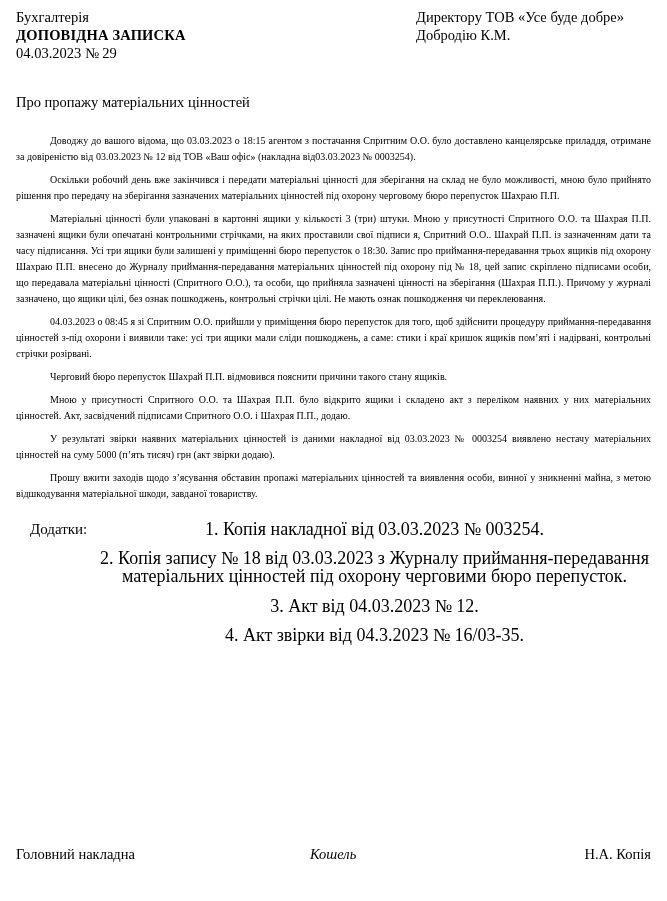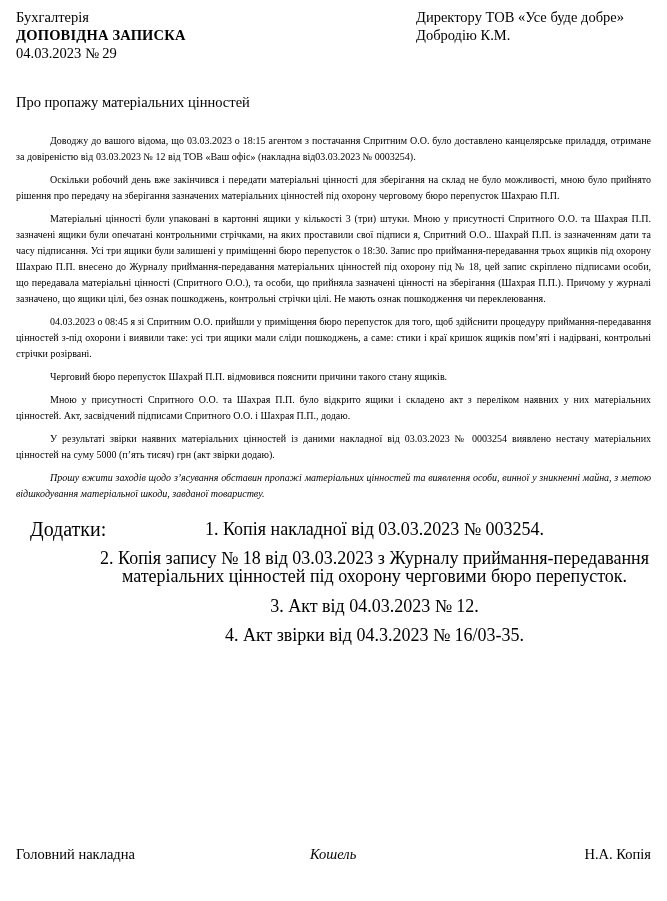--- a/index.html
+++ b/index.html
@@ -87,34 +87,33 @@
     font-size: 10px;
     line-height: 16px;
     text-align: justify;
     text-indent: 34px;
     text-justify: inter-word;
     hyphens: none;
   }
 
   .body-text p:last-child {
     margin-bottom: 8px;
-    font-style: italic;
   }
 
   
   .attachments {
     margin-top: 18px;
     position: relative;
   }
 
   .attachments-label {
     position: absolute;
     left: 14px;
     top: 0;
-    font-size: 20px;
+    font-size: 15px;
     line-height: 18px;
     white-space: nowrap;
   }
 
   .attachments-list {
     margin: 0;
     padding: 0 0 0 82px;
     list-style: none;
   }
 

